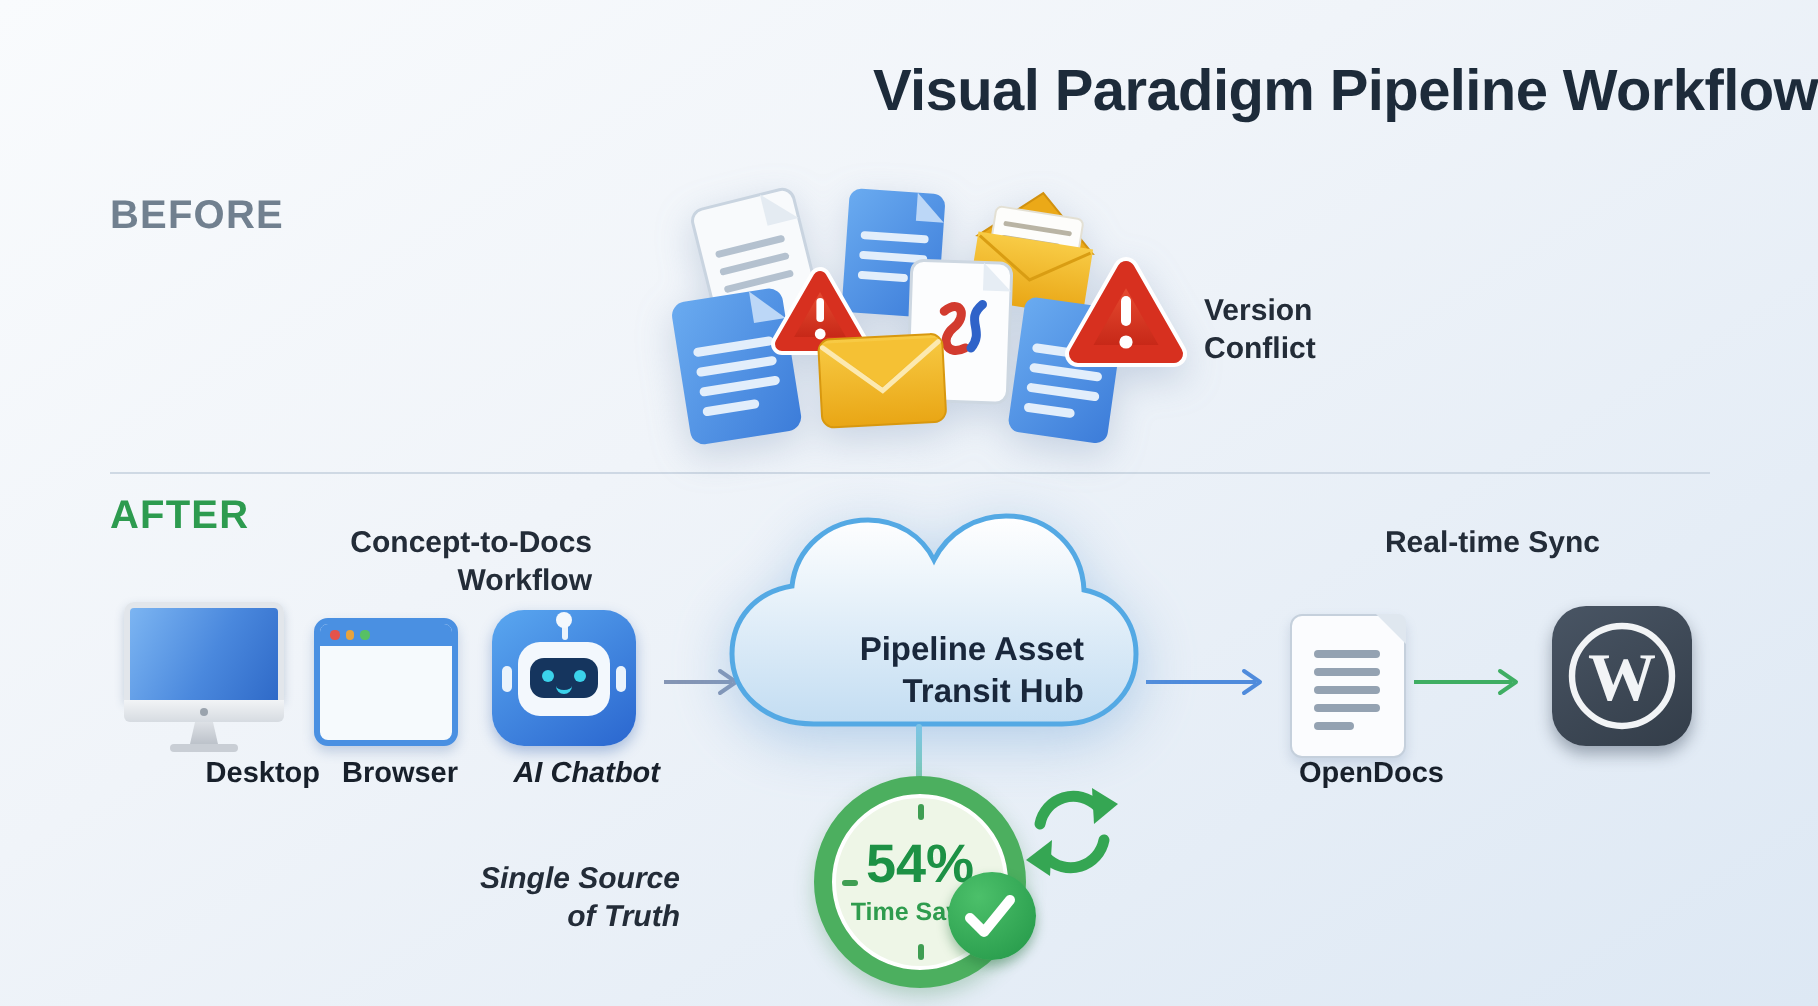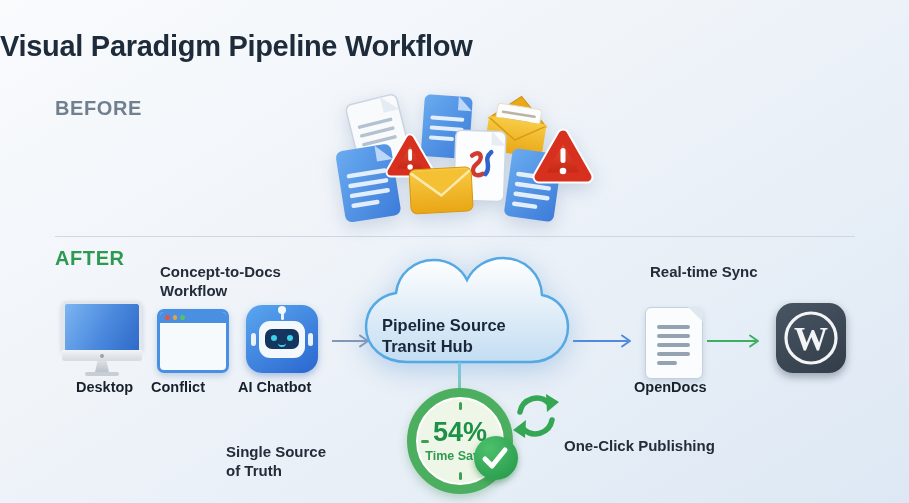--- a/index.html
+++ b/index.html
@@ -1,37 +1,37 @@
 <!DOCTYPE html>
 <html><head>
 <meta charset="utf-8">
 <style>
   html,body{margin:0;padding:0;background:#e9eef5;font-family:"Liberation Sans",sans-serif;}
   #stage{position:relative;width:909px;height:503px;overflow:hidden;
          background:linear-gradient(148deg,#f9fbfd 0%,#f0f4f9 40%,#dde8f4 100%);}
   .abs{position:absolute;}
-  .center{text-align:left;}
+  .center{text-align:right;}
 
   #title{left:0;top:30px;width:909px;font-size:29px;font-weight:700;color:#1d2b3a;letter-spacing:-.3px;}
   .section-label{font-size:20px;font-weight:700;letter-spacing:.6px;}
   #before-label{left:55px;top:97px;color:#71808f;}
   #after-label{left:55px;top:247px;color:#2d9b4f;}
   #divider{left:55px;top:236px;width:800px;height:1px;background:#c3cfdc;opacity:.75;}
 
   .caption{font-size:15px;font-weight:600;color:#232c38;line-height:1.28;}
   #version-conflict{left:602px;top:146px;width:80px;}
   #workflow-caption{left:160px;top:262px;width:136px;}
   #sync-caption{left:650px;top:262px;width:150px;}
   #publishing-caption{left:564px;top:436px;width:200px;}
-  #source-caption{left:226px;top:442px;width:114px;}
+  #source-caption{left:226px;top:430px;width:114px;font-style:italic;}
 
   .icon-label{font-size:14.5px;font-weight:700;color:#18202b;}
   #lbl-desktop{left:76px;top:379px;width:84px;}
   #lbl-browser{left:151px;top:379px;width:78px;}
-  #lbl-chatbot{left:238px;top:379px;width:92px;}
+  #lbl-chatbot{left:238px;top:379px;width:92px;font-style:italic;}
   #lbl-opendocs{left:634px;top:379px;width:88px;}
 
   #cluster{left:323px;top:86px;filter:drop-shadow(0 6px 9px rgba(100,130,170,.28));}
   #cloud-svg{left:352px;top:250px;filter:drop-shadow(0 7px 14px rgba(110,165,215,.45));}
   #hub-label{left:382px;top:315px;width:160px;font-size:16.5px;font-weight:700;color:#19273b;line-height:1.28;}
 
   
   #desktop-icon{left:60px;top:301px;width:84px;display:flex;flex-direction:column;align-items:center;}
   .imac-screen{width:74px;height:46px;border:3px solid #e2e6eb;border-bottom:none;border-radius:5px 5px 0 0;
     background:linear-gradient(118deg,#7cb5f2 0%,#4a88dd 55%,#2f6ac8 100%);box-shadow:0 2px 5px rgba(60,90,130,.25);}
@@ -187,40 +187,41 @@
     </g>
 
     <g transform="translate(214,46)">
       <polygon points="26,3 50,45 2,45" fill="#ffffff" stroke="#ffffff" stroke-width="13" stroke-linejoin="round"></polygon>
       <polygon points="26,3 50,45 2,45" fill="url(#gRed)" stroke="#d7301f" stroke-width="9" stroke-linejoin="round"></polygon>
       <rect x="23.5" y="16" width="5" height="15" rx="2.5" fill="#ffffff"></rect>
       <circle cx="26" cy="39" r="3.3" fill="#ffffff"></circle>
     </g>
   </svg>
 
+  <div id="version-conflict" class="abs caption">Version Conflict</div>
 
   <div id="sync-caption" class="abs caption center">Real-time Sync</div>
   <div id="workflow-caption" class="abs caption center">Concept-to-Docs Workflow</div>
 
   <div id="desktop-icon" class="abs">
     <div class="imac-screen"></div>
     <div class="imac-chin"></div>
     <div class="imac-stand"></div>
     <div class="imac-base"></div>
   </div>
   <div id="lbl-desktop" class="abs icon-label center">Desktop</div>
 
   <div id="browser-icon" class="abs">
     <div class="browser-bar">
       <span class="browser-dot" style="background:#e5534b"></span>
       <span class="browser-dot" style="background:#e8a33d"></span>
       <span class="browser-dot" style="background:#57c065"></span>
     </div>
   </div>
-  <div id="lbl-browser" class="abs icon-label center">Conflict</div>
+  <div id="lbl-browser" class="abs icon-label center">Browser</div>
 
   <div id="chatbot-icon">
     <div class="bot-antenna"></div>
     <div class="bot-antenna-dot"></div>
     <div class="bot-ear" style="left:5px"></div>
     <div class="bot-ear" style="right:5px"></div>
     <div class="bot-head">
       <div class="bot-face">
         <span class="bot-eye" style="left:6px"></span>
         <span class="bot-eye" style="right:6px"></span>
@@ -247,21 +248,21 @@
     <defs>
       <linearGradient id="gCloud" x1="0" y1="0" x2="0" y2="1">
         <stop offset="0" stop-color="#ffffff"></stop>
           <stop offset="1" stop-color="#c3ddf2"></stop>
       </linearGradient>
     </defs>
     <path d="M 54 112 C 30 112, 13 97, 13 77 C 13 59 25 46 43 43 C 45 24 61 10 81 10
              C 96 10 108 18 114 30 C 121 16 135 8 150 8 C 172 8 188 24 189 45
              C 205 48 215 61 215 77 C 215 97 199 112 178 112 Z" fill="url(#gCloud)" stroke="#54a9e4" stroke-width="2.5"></path>
   </svg>
-  <div id="hub-label" class="abs center">Pipeline Source Transit Hub</div>
+  <div id="hub-label" class="abs center">Pipeline Asset Transit Hub</div>
 
   <div id="connector" class="abs"></div>
 
   <div id="opendocs-icon">
     <div class="dogear"></div>
     <div class="docline" style="top:17px;width:33px"></div>
     <div class="docline" style="top:26px;width:33px"></div>
     <div class="docline" style="top:35px;width:33px"></div>
     <div class="docline" style="top:44px;width:33px"></div>
     <div class="docline" style="top:53px;width:20px"></div>
@@ -289,16 +290,15 @@
     </svg>
   </div>
 
   <svg id="sync-svg" class="abs" width="48" height="48" viewBox="0 0 48 48">
     <path d="M 36.8 11.2 A 17 17 0 0 0 8 20" fill="none" stroke="#35a653" stroke-width="5.5" stroke-linecap="round"></path>
     <polygon points="34,2 47,10 35,20" fill="#35a653"></polygon>
     <path d="M 11.2 36.8 A 17 17 0 0 0 40 28" fill="none" stroke="#35a653" stroke-width="5.5" stroke-linecap="round"></path>
     <polygon points="14,28 1,38 13,46" fill="#35a653"></polygon>
   </svg>
 
-  <div id="publishing-caption" class="abs caption">One-Click Publishing</div>
   <div id="source-caption" class="abs caption center">Single Source of Truth</div>
 
 </div>
 
 </body></html>

